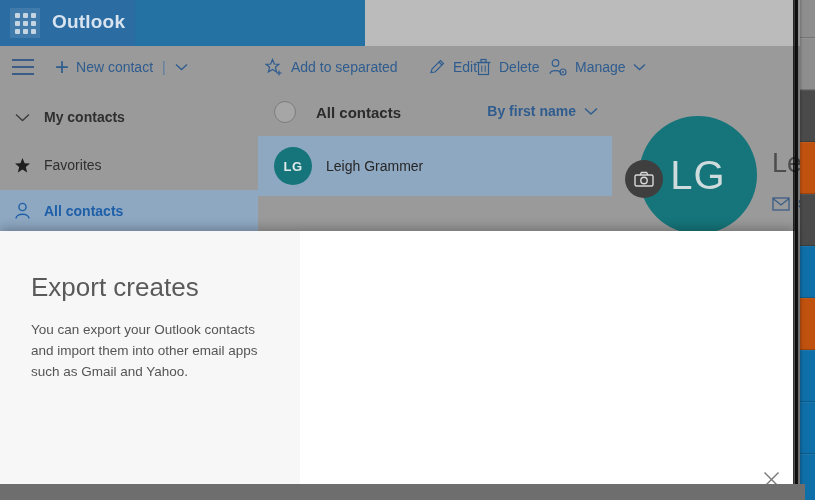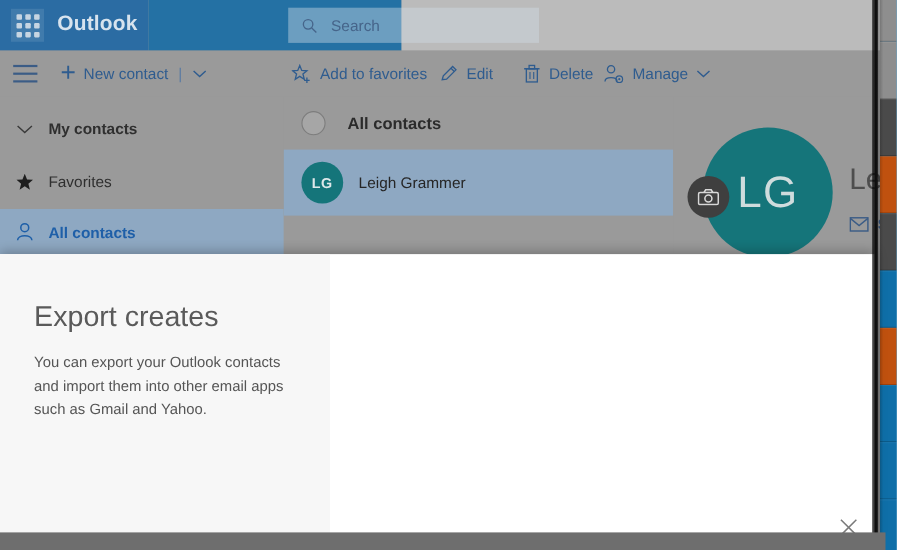--- a/index.html
+++ b/index.html
@@ -49,21 +49,21 @@
   .cmdbar{position:absolute;left:0;top:46px;width:800px;height:42px;background:#9a9a9a;}
   .hamburger{position:absolute;left:12px;top:13px;width:22px;height:16px;}
   .hamburger b{display:block;height:2px;background:#3b5c86;margin-bottom:5px;}
   .cmd{position:absolute;top:0;height:42px;display:flex;align-items:center;gap:7px;
        color:#2f5c8f;font-size:14px;white-space:nowrap;}
   .cmd svg{flex:none;}
   .newcontact{left:55px;}
   .newcontact .plus{font-size:24px;line-height:18px;font-weight:300;color:#2f5c8f;}
   .vbar{color:#5b7ba3;font-weight:300;margin:0 2px;}
   .addfav{left:265px;}
-  .edit{left:399px;}
+  .edit{left:428px;}
   .delete{left:475px;}
   .manage{left:548px;}
 
   
   .sidebar{position:absolute;left:0;top:88px;width:258px;height:404px;background:#9a9a9a;}
   .snav{position:absolute;left:0;height:42px;width:258px;display:flex;align-items:center;}
   .snav .sic{width:44px;display:flex;justify-content:center;align-items:center;flex:none;}
   .snav .slabel{font-size:14px;color:#2f2f2f;}
   .snav.sel{background:#8ea8c2;}
   .snav.sel .slabel{color:#1e5fa8;font-weight:bold;}
@@ -736,27 +736,20 @@
           <b></b>
           <b></b>
           <b></b>
           <b></b>
           <b></b>
           <b></b>
           <b></b>
       </div>
       <div class="brandname">Outlook</div>
 
-      <div class="searchbox">
-        <svg class="mag" viewBox="0 0 16 16">
-          <circle cx="6.5" cy="6.5" r="4.6" fill="none" stroke="#46658a" stroke-width="1.3"></circle>
-          <line x1="10" y1="10" x2="14.5" y2="14.5" stroke="#46658a" stroke-width="1.3"></line>
-        </svg>
-        <span class="sph">Search</span>
-      </div>
     </div>
 
     <div class="cmdbar">
       <div class="hamburger">
           <b></b>
           <b></b>
           <b></b>
         </div>
 
       <div class="cmd newcontact">
@@ -767,21 +760,21 @@
           <polyline points="1,1.5 6.5,6.5 12,1.5" fill="none" stroke="#2f5c8f" stroke-width="1.3"></polyline>
         </svg>
       </div>
 
       <div class="cmd addfav">
         <svg width="19" height="19" viewBox="0 0 19 19">
           <polygon points="7.5,1.5 9.3,6 14,6.3 10.4,9.3 11.6,14 7.5,11.4 3.4,14 4.6,9.3 1,6.3 5.7,6" fill="none" stroke="#2f5c8f" stroke-width="1.2"></polygon>
           <line x1="14" y1="12.5" x2="14" y2="17.5" stroke="#2f5c8f" stroke-width="1.2"></line>
           <line x1="11.5" y1="15" x2="16.5" y2="15" stroke="#2f5c8f" stroke-width="1.2"></line>
         </svg>
-        <span>Add to favorites</span>
+        <span>Add to separated</span>
       </div>
 
       <div class="cmd edit">
         <svg width="18" height="18" viewBox="0 0 18 18">
           <path d="M3 14.5 L4 11 L12.5 2.5 L15.5 5.5 L7 14 Z" fill="none" stroke="#2f5c8f" stroke-width="1.2"></path>
           <line x1="11" y1="4" x2="14" y2="7" stroke="#2f5c8f" stroke-width="1.2"></line>
         </svg>
         <span>Edit</span>
       </div>
 
@@ -835,20 +828,26 @@
           </svg>
         </span>
         <span class="slabel">All contacts</span>
       </div>
     </div>
 
     <div class="list">
       <div class="listhdr">
         <span class="circlechk"></span>
         <span class="lbl">All contacts</span>
+        <span class="sortby">
+          <span>By first name</span>
+          <svg width="14" height="9" viewBox="0 0 14 9">
+            <polyline points="1,1.5 7,7 13,1.5" fill="none" stroke="#2f5c8f" stroke-width="1.4"></polyline>
+          </svg>
+        </span>
       </div>
 
       <div class="row row1 sel">
         <span class="av" id="av0" style="background: rgb(21, 117, 122);">LG</span>
         <span class="rtext">
           <span class="rname" style="display:block">Leigh Grammer</span>
         </span>
       </div>
 
     </div>

